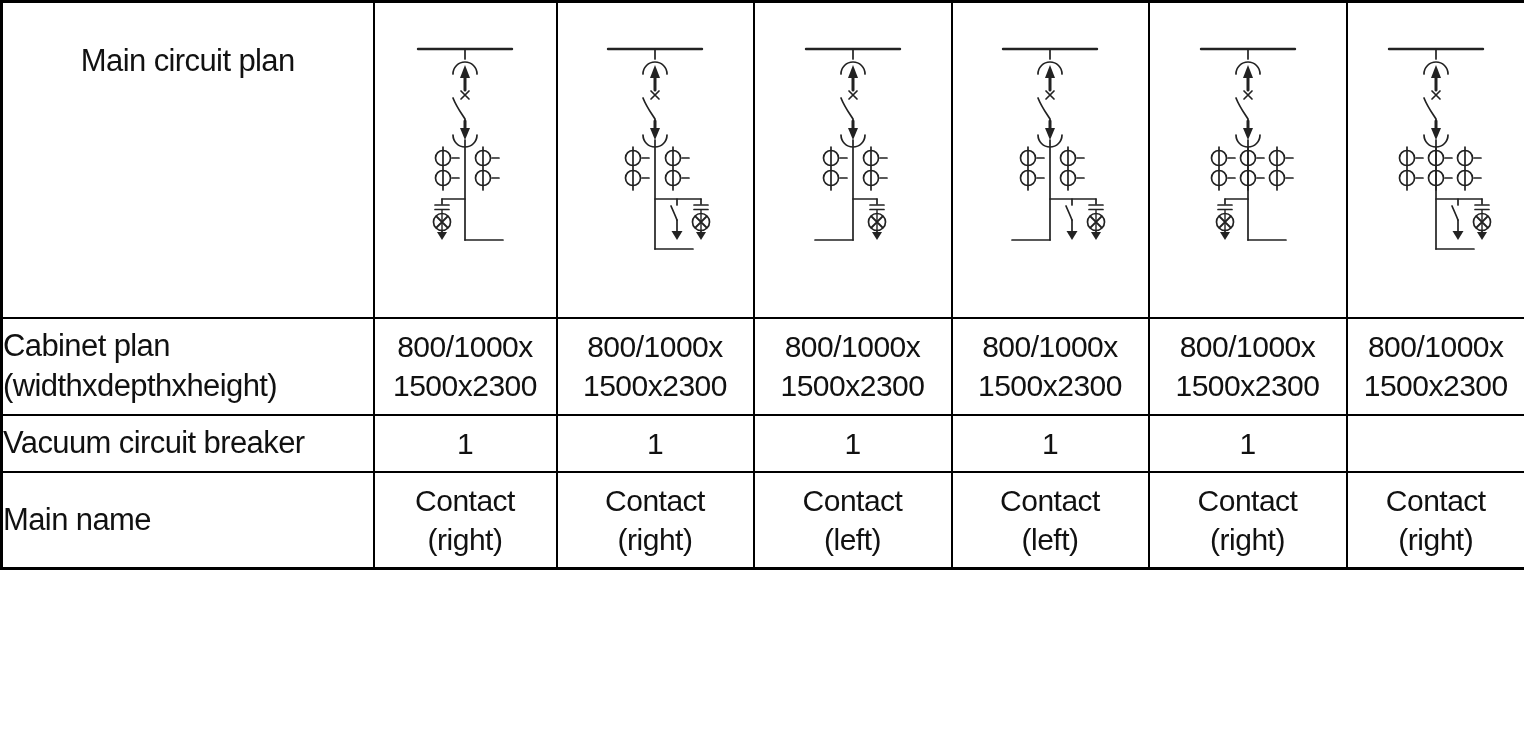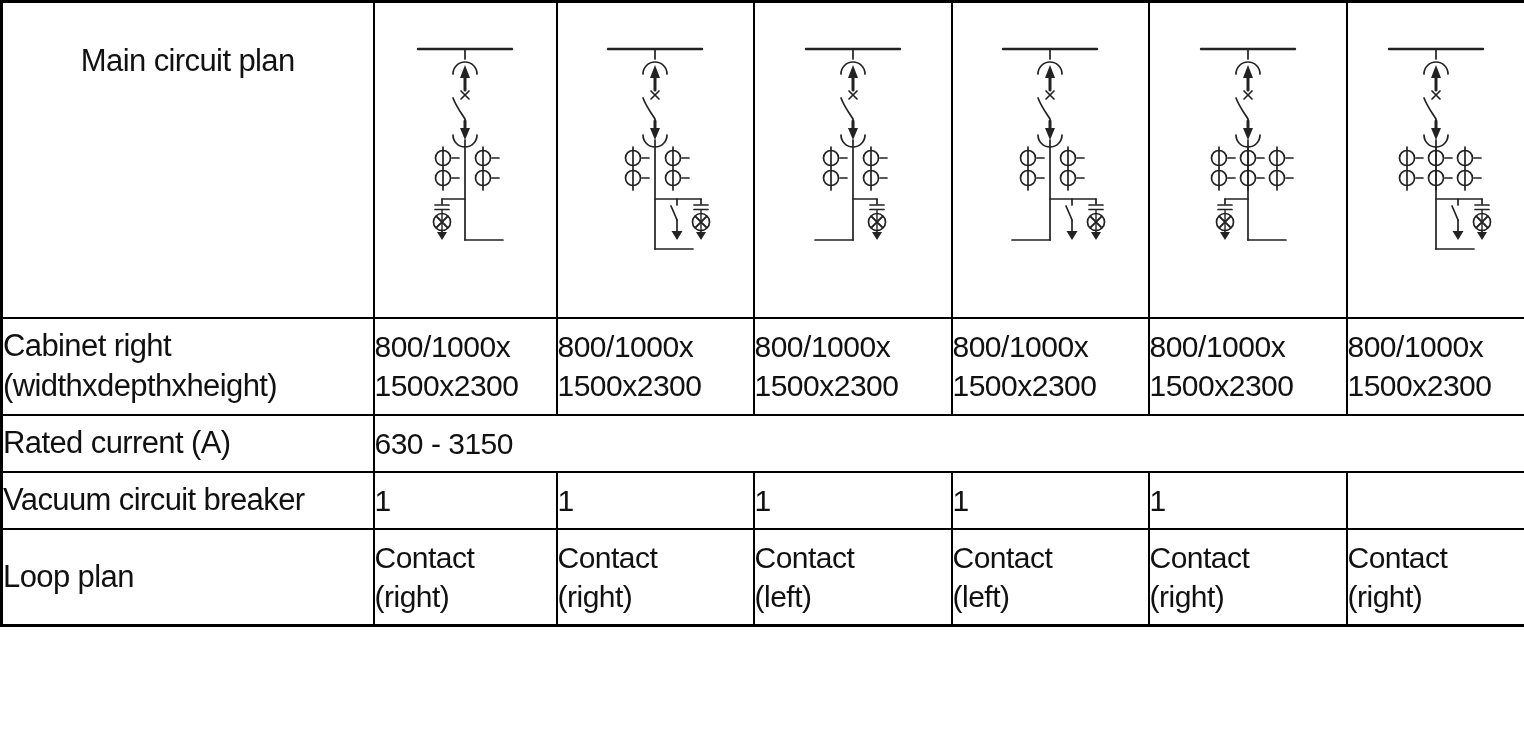--- a/index.html
+++ b/index.html
@@ -7,21 +7,21 @@
   .wrap{width:1524px;height:741px;background:#fff;box-sizing:border-box;}
   table.spec{border-collapse:collapse;width:1524px;table-layout:fixed;border:3px solid #000;}
   table.spec td{border:2px solid #000;box-sizing:border-box;padding:0;overflow:hidden;}
   td.label{
     text-align:left;padding-left:10px;font-size:31px;letter-spacing:-0.6px;
     vertical-align:middle;white-space:nowrap;margin-left:27px;
   }
   td.label.top{vertical-align:top;padding-top:40px;}
   td.label .l2{line-height:40px;}
   td.val{
-    text-align:left;vertical-align:middle;font-size:30px;letter-spacing:-0.5px;
+    text-align:center;vertical-align:middle;font-size:30px;letter-spacing:-0.5px;
     line-height:39px;
   }
   tr.r-diagrams td{vertical-align:top;text-align:center;}
   tr.r-diagrams svg{display:block;margin:6px auto 0 auto;}
   tr.r-diagrams{height:316px;}
   tr.r-size{height:97px;}
   tr.r-thin{height:57px;}
   tr.r-loop{height:97px;}
 </style>
 </head>
@@ -359,21 +359,21 @@
     <polygon points="121,231 116,223 126,223" stroke="none" fill="#222222"></polygon>
               </g>
               <g>
                 <path d="M75 240 h38"></path>
               </g>
             </svg>
           </td>
         </tr>
       <tr class="r-size" id="row-size">
         <td class="label">
-          <div class="l2">Cabinet right</div>
+          <div class="l2">Cabinet plan</div>
           <div class="l2">(widthxdepthxheight)</div>
         </td>
       <td class="val">
             <div>800/1000x</div>
             <div>1500x2300</div>
           </td>
           <td class="val">
             <div>800/1000x</div>
             <div>1500x2300</div>
           </td>
@@ -387,35 +387,31 @@
           </td>
           <td class="val">
             <div>800/1000x</div>
             <div>1500x2300</div>
           </td>
           <td class="val">
             <div>800/1000x</div>
             <div>1500x2300</div>
           </td>
         </tr>
-      <tr class="r-thin">
-        <td class="label">Rated current (A)</td>
-        <td class="val" colspan="6">630 - 3150</td>
-      </tr>
       <tr class="r-thin" id="row-vcb">
         <td class="label">Vacuum circuit breaker</td>
       <td class="val">1</td>
           <td class="val">1</td>
           <td class="val">1</td>
           <td class="val">1</td>
           <td class="val">1</td>
           <td class="val"></td>
         </tr>
       <tr class="r-loop" id="row-loop">
-        <td class="label">Loop plan</td>
+        <td class="label">Main name</td>
       <td class="val">
             <div>Contact</div>
             <div>(right)</div>
           </td>
           <td class="val">
             <div>Contact</div>
             <div>(right)</div>
           </td>
           <td class="val">
             <div>Contact</div>

